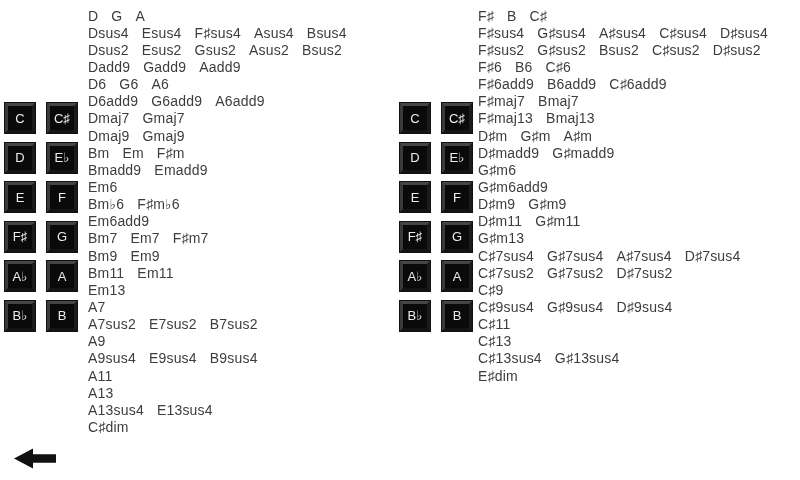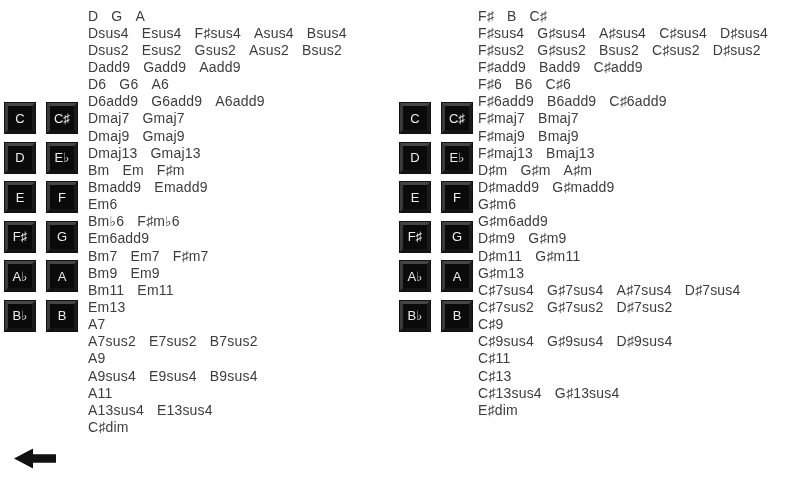--- a/index.html
+++ b/index.html
@@ -118,24 +118,20 @@
         </div>
         <div class="chord-line">
           <span class="chord">Dmaj7</span>
           <span class="chord">Gmaj7</span>
         </div>
         <div class="chord-line">
           <span class="chord">Dmaj9</span>
           <span class="chord">Gmaj9</span>
         </div>
         <div class="chord-line">
-          <span class="chord">Dmaj13</span>
-          <span class="chord">Gmaj13</span>
-        </div>
-        <div class="chord-line">
           <span class="chord">Bm</span>
           <span class="chord">Em</span>
           <span class="chord">F♯m</span>
         </div>
         <div class="chord-line">
           <span class="chord">Bmadd9</span>
           <span class="chord">Emadd9</span>
         </div>
         <div class="chord-line">
           <span class="chord">Em6</span>
@@ -174,20 +170,23 @@
         <div class="chord-line">
           <span class="chord">A9</span>
         </div>
         <div class="chord-line">
           <span class="chord">A9sus4</span>
           <span class="chord">E9sus4</span>
           <span class="chord">B9sus4</span>
         </div>
         <div class="chord-line">
           <span class="chord">A11</span>
+        </div>
+        <div class="chord-line">
+          <span class="chord">A13</span>
         </div>
         <div class="chord-line">
           <span class="chord">A13sus4</span>
           <span class="chord">E13sus4</span>
         </div>
         <div class="chord-line">
           <span class="chord">C♯dim</span>
         </div>
       </div>
   </section>
@@ -221,41 +220,32 @@
           <span class="chord">D♯sus4</span>
         </div>
         <div class="chord-line">
           <span class="chord">F♯sus2</span>
           <span class="chord">G♯sus2</span>
           <span class="chord">Bsus2</span>
           <span class="chord">C♯sus2</span>
           <span class="chord">D♯sus2</span>
         </div>
         <div class="chord-line">
-          <span class="chord">F♯add9</span>
-          <span class="chord">Badd9</span>
-          <span class="chord">C♯add9</span>
-        </div>
-        <div class="chord-line">
           <span class="chord">F♯6</span>
           <span class="chord">B6</span>
           <span class="chord">C♯6</span>
         </div>
         <div class="chord-line">
           <span class="chord">F♯6add9</span>
           <span class="chord">B6add9</span>
           <span class="chord">C♯6add9</span>
         </div>
         <div class="chord-line">
           <span class="chord">F♯maj7</span>
           <span class="chord">Bmaj7</span>
-        </div>
-        <div class="chord-line">
-          <span class="chord">F♯maj9</span>
-          <span class="chord">Bmaj9</span>
         </div>
         <div class="chord-line">
           <span class="chord">F♯maj13</span>
           <span class="chord">Bmaj13</span>
         </div>
         <div class="chord-line">
           <span class="chord">D♯m</span>
           <span class="chord">G♯m</span>
           <span class="chord">A♯m</span>
         </div>

